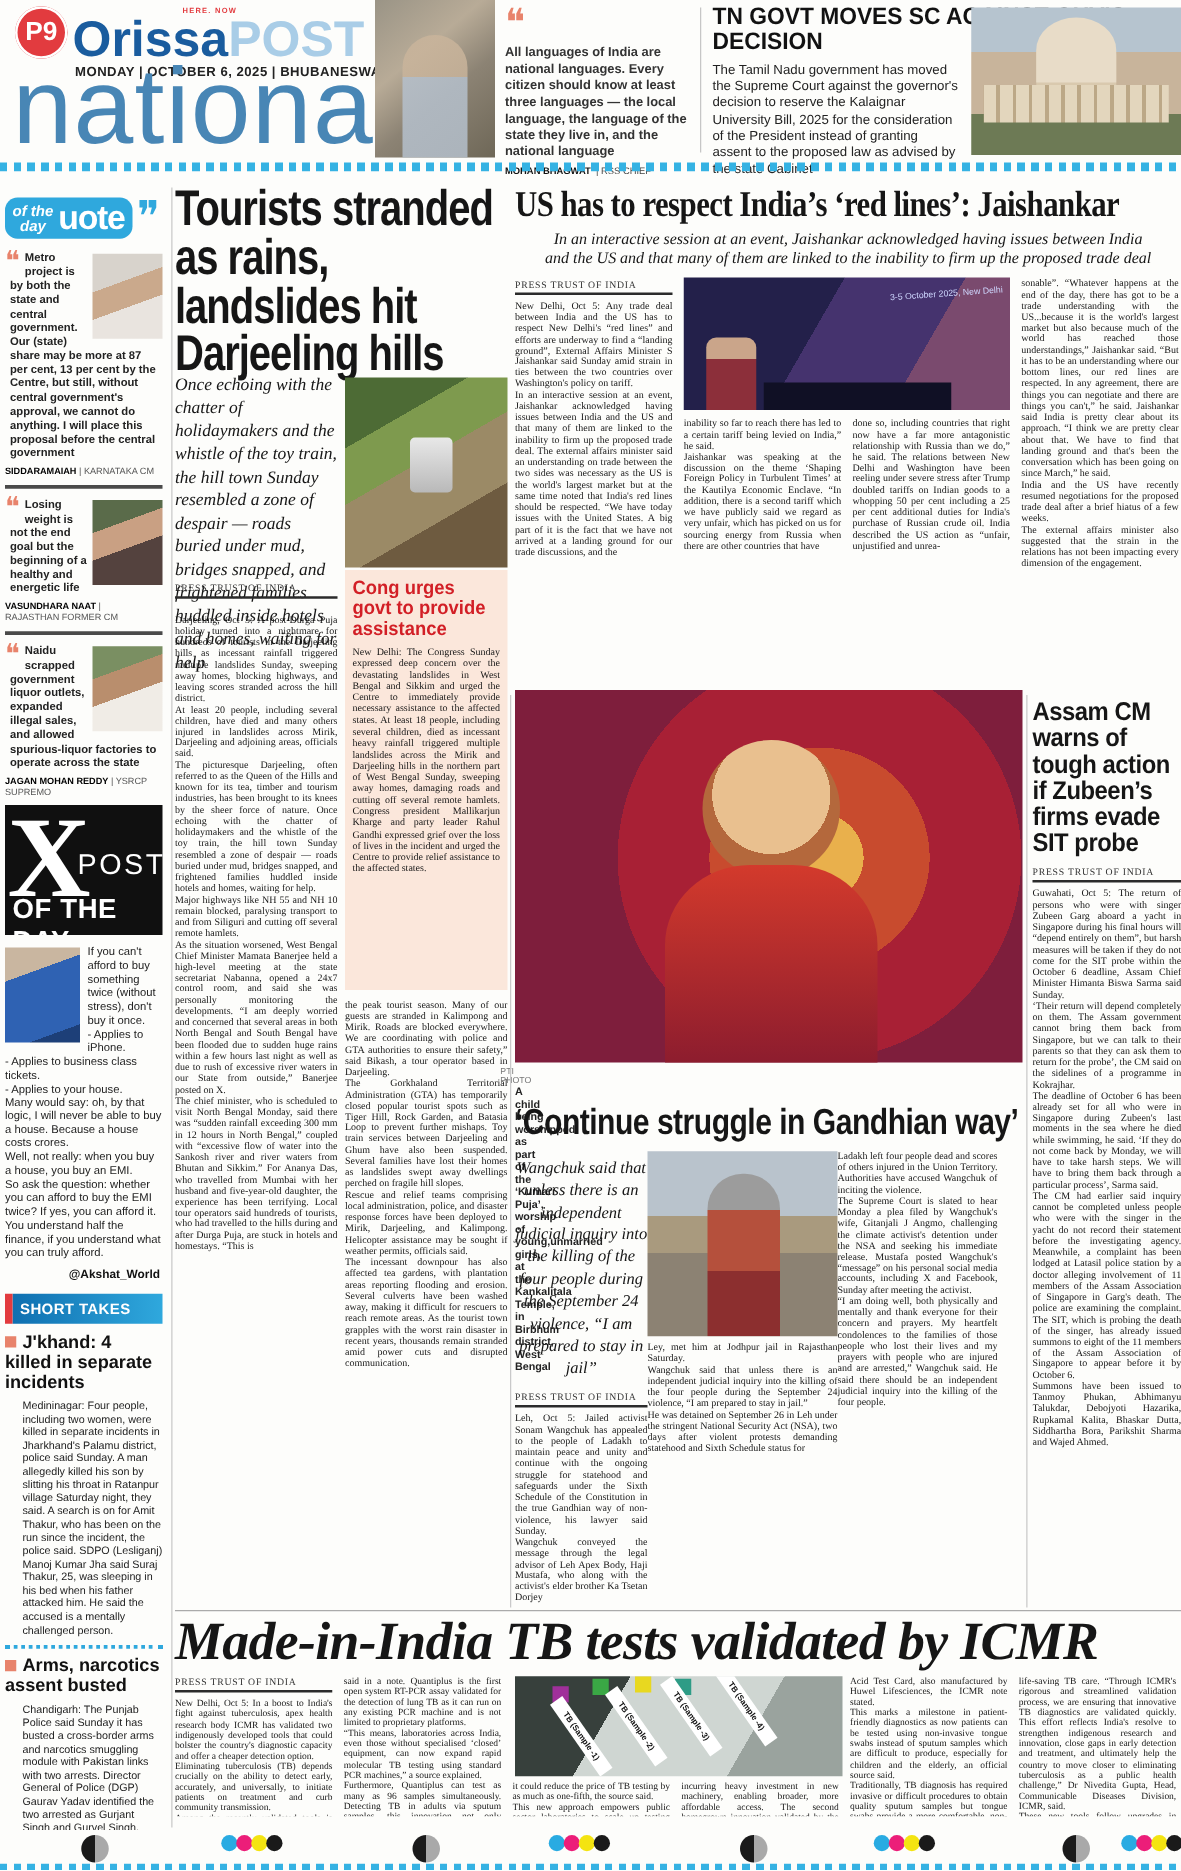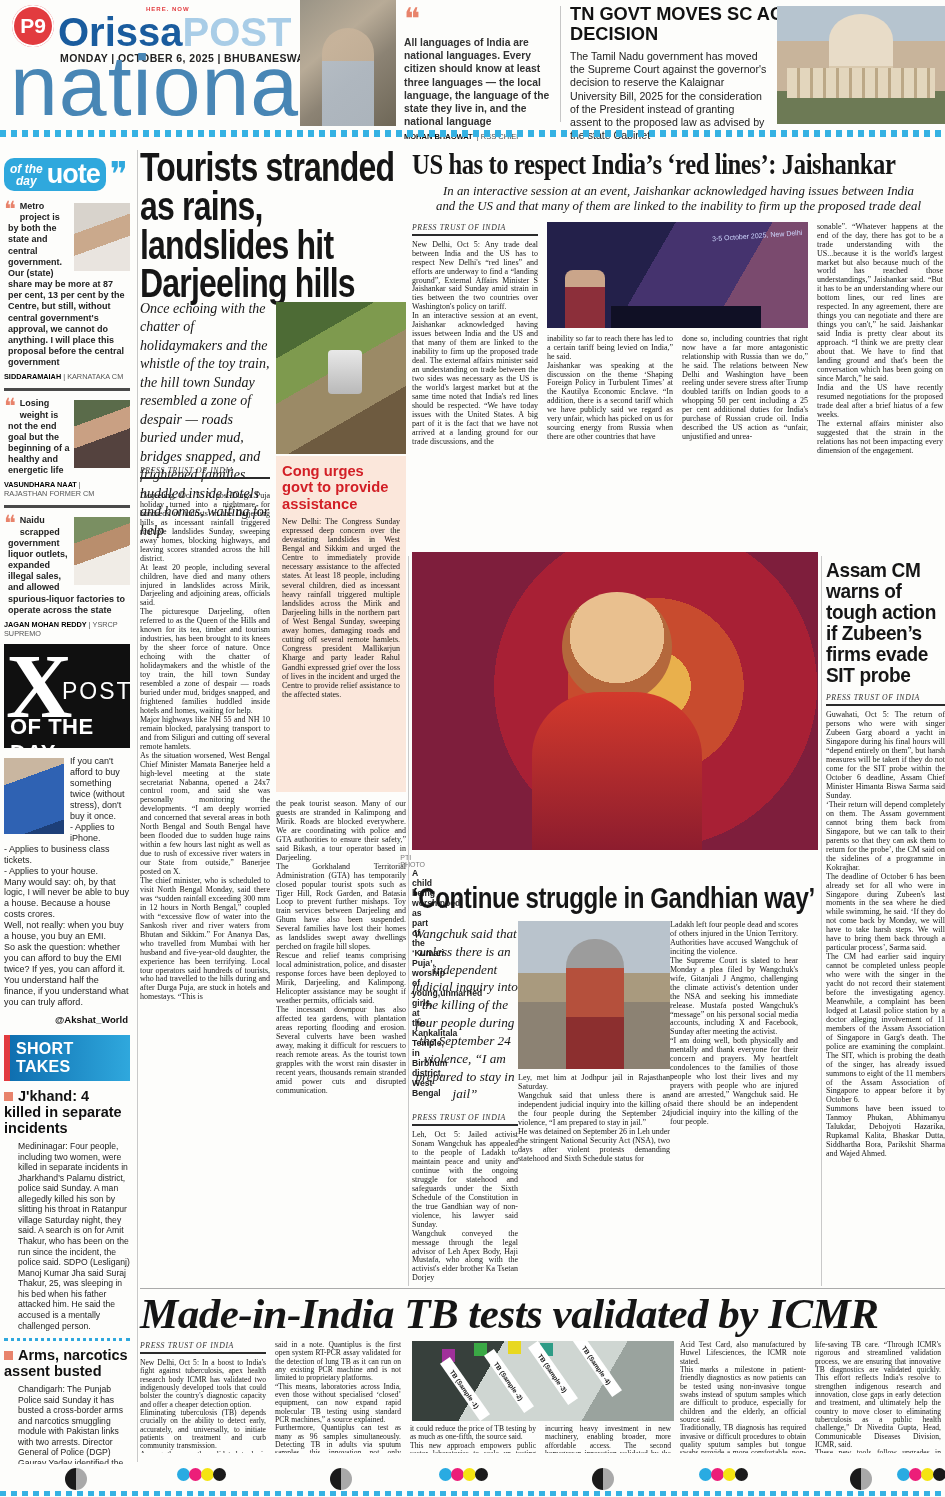--- a/index.html
+++ b/index.html
@@ -72,34 +72,34 @@
   .xpost-box{background:#101010;color:#fff;height:104px;margin:4px 0 8px;position:relative;overflow:hidden;}
   .xpost-box .xg{position:absolute;left:2px;top:-4px;font-size:92px;font-weight:bold;line-height:1;
     font-family:"Liberation Serif",serif;}
   .xpost-box .t1{position:absolute;left:58px;top:34px;font-size:23px;letter-spacing:2px;}
   .xpost-box .t2{position:absolute;left:6px;top:70px;font-size:22px;font-weight:bold;letter-spacing:.5px;}
   .xpost-body{font-size:9px;line-height:1.22;color:#222;font-weight:500;}
   .xpost-photo{float:left;width:60px;height:76px;margin:2px 6px 2px 0;
     background:linear-gradient(160deg,#c9b6a0 0 28%,#2f62b3 28% 85%,#1d3f78 85% 100%);}
   .xhandle{text-align:right;font-weight:bold;font-size:9.5px;margin:6px 2px 10px 0;color:#111;}
   .st-bar{background:linear-gradient(90deg,#0f6fb0,#2fa8dd);border-left:6px solid #e23b3f;
-    color:#fff;font-weight:bold;font-size:16px;padding:5px 6px;letter-spacing:.3px;margin-bottom:8px;}
+    color:#fff;font-weight:bold;font-size:12px;padding:5px 6px;letter-spacing:.3px;margin-bottom:8px;}
   .take{position:relative;margin-bottom:4px;}
   .take h3{margin:0 0 4px;font-size:14.5px;line-height:1.1;color:#111;}
   .take h3::before{content:"";display:inline-block;width:9px;height:9px;background:#e8836b;margin-right:5px;}
   .take p{margin:0 0 0 14px;font-size:8.6px;line-height:1.23;font-weight:500;color:#222;}
   .take-sep{border:0;border-top:3px dotted #2fa8dd;margin:7px 0;}
 
   
   .vrule{position:absolute;width:1px;background:#c9c9c9;}
   .hrule-tb{position:absolute;left:140px;top:1288px;width:805px;height:1px;background:#aaa;}
 
   
   .credit{font-size:7.8px;letter-spacing:.6px;color:#333;border-bottom:2px solid #2b2b2b;
-    padding-bottom:2px;margin-bottom:5px;font-family:"Liberation Serif",serif;font-style:italic;}
+    padding-bottom:2px;margin-bottom:5px;font-family:"Liberation Serif",serif;}
   .body8{font-size:8px;line-height:1.12;}
   .overflow{overflow:hidden;}
 
   
   .darj{position:absolute;left:140px;top:148px;width:266px;height:1140px;}
   .darj h1{margin:0;font-family:"Liberation Sans",sans-serif;font-weight:bold;font-size:40px;
     line-height:.97;letter-spacing:-1px;transform:scaleX(.8);transform-origin:left;width:332px;}
   .darj .deck{position:absolute;left:0;top:152px;width:130px;font-style:italic;font-size:14px;
     line-height:1.32;text-align:left;}
   .darj-photo{position:absolute;left:136px;top:154px;width:130px;height:152px;

